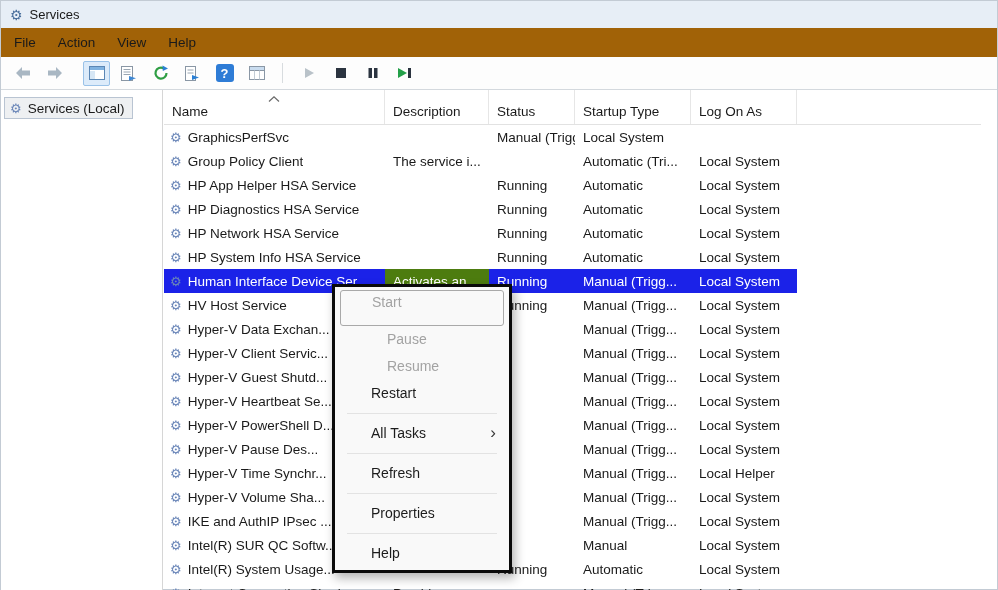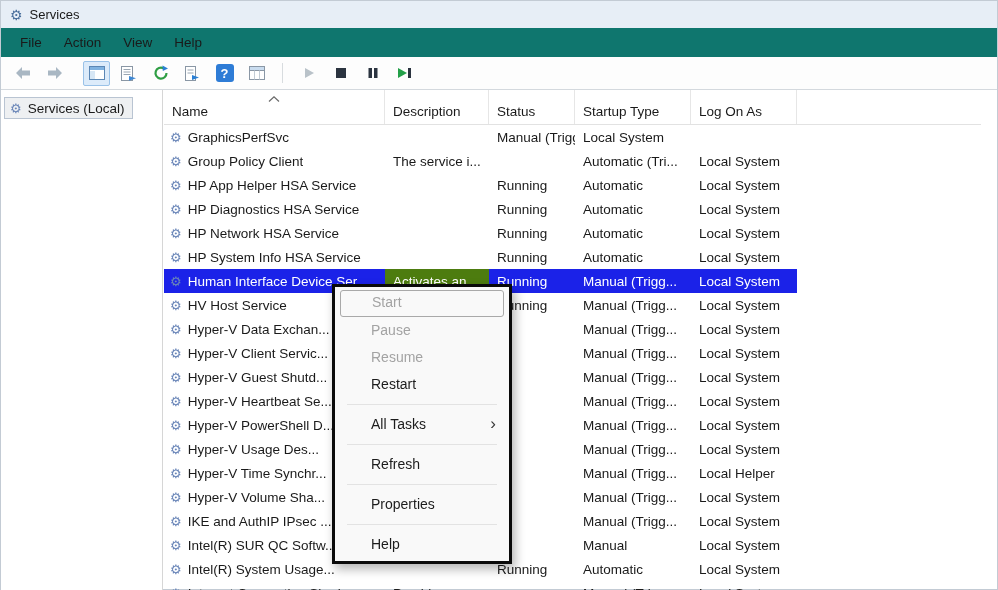--- a/index.html
+++ b/index.html
@@ -6,21 +6,21 @@
   html, body { width: 998px; height: 590px; overflow: hidden; background: #fff; }
   body { font-family: "Liberation Sans", sans-serif; font-size: 13.5px; color: #1a1a1a; }
 
   .window { position: relative; width: 998px; height: 590px; background: #fff; border: 1px solid #c3cbd4; }
 
   
   .titlebar { height: 27px; background: #e7eef6; display: flex; align-items: center; padding-left: 9px; gap: 7px; font-size: 13px; }
   .app-gear { font-size: 14px; color: #4a6f9c; line-height: 1; }
 
   
-  .menubar { height: 29px; background: #0f766e; display: flex; align-items: center; padding-left: 8px; }
+  .menubar { height: 29px; background: #a16207; display: flex; align-items: center; padding-left: 2px; }
   .menu-item { padding: 4px 11px; cursor: default; }
 
   
   .toolbar { height: 33px; background: #fdfdfd; border-bottom: 1px solid #d4d9de; display: flex; align-items: center; padding-left: 8px; gap: 5px; }
   .tool-btn { width: 27px; height: 25px; display: flex; align-items: center; justify-content: center; border: 1px solid transparent; border-radius: 2px; }
   .tool-btn.pressed { background: #dcebfa; border-color: #9ac2e8; }
   .tool-btn.gap-before { margin-left: 10px; }
   .tool-sep { width: 1px; height: 20px; background: #d8dcdf; margin: 0 7px; }
   .help-badge { width: 18px; height: 18px; background: #2e7cd6; border-radius: 3px; color: #fff; font-weight: bold; font-size: 13px; display: flex; align-items: center; justify-content: center; }
 
@@ -39,22 +39,22 @@
   .tbody { height: 466px; overflow: hidden; }
   .trow { display: grid; grid-template-columns: 221px 104px 86px 116px 106px 1fr; height: 24px; }
   .td { display: flex; align-items: center; padding: 0 8px; white-space: nowrap; overflow: hidden; text-overflow: ellipsis; }
   .td.name { padding-left: 6px; gap: 6px; }
   .td.name .label { overflow: hidden; text-overflow: ellipsis; text-align: right; }
   .trow.selected .td.sel { color: #fff; }
 
   
   .context-menu { position: absolute; left: 331px; top: 283px; width: 180px; background: #f9f9f9; border: 3px solid #0a0a0a; box-shadow: 3px 5px 10px rgba(0,0,0,0.30); z-index: 20; padding: 2px 0 3px 0; font-size: 14px; }
   .cm-item { position: relative; height: 27px; line-height: 27px; padding-left: 36px; color: #1c1c1c; }
-  .cm-item.disabled { color: #a3a3a3; }
-  .cm-item.default-box { height: 27px; line-height: 23px; margin: 1px 5px 0 5px; padding-left: 31px; border: 1px solid #a9a9a9; border-radius: 3px; }
+  .cm-item.disabled { color: #a3a3a3; margin-left: 16px; }
+  .cm-item.default-box { height: 36px; line-height: 23px; margin: 1px 5px 0 5px; padding-left: 31px; border: 1px solid #a9a9a9; border-radius: 3px; }
   .cm-sep { border-top: 1px solid #e3e3e3; margin: 6px 12px; }
   .cm-chevron { position: absolute; right: 13px; top: -1px; font-size: 17px; color: #3a3a3a; }
 </style>
 </head>
 <body>
 
 <div class="window">
 
   <div class="titlebar">
     <span class="app-gear">⚙</span>
@@ -315,21 +315,21 @@
             </div>
             <div class="td sel"></div>
             <div class="td sel"></div>
             <div class="td sel">Manual (Trigg...</div>
             <div class="td sel">Local System</div>
             <div class="td"></div>
           </div>
           <div class="trow">
             <div class="td name sel">
               <span class="gear">⚙</span>
-              <span class="label">Hyper-V Usage Des...</span>
+              <span class="label">Hyper-V Pause Des...</span>
             </div>
             <div class="td sel"></div>
             <div class="td sel"></div>
             <div class="td sel">Manual (Trigg...</div>
             <div class="td sel">Local System</div>
             <div class="td"></div>
           </div>
           <div class="trow">
             <div class="td name sel">
               <span class="gear">⚙</span>

